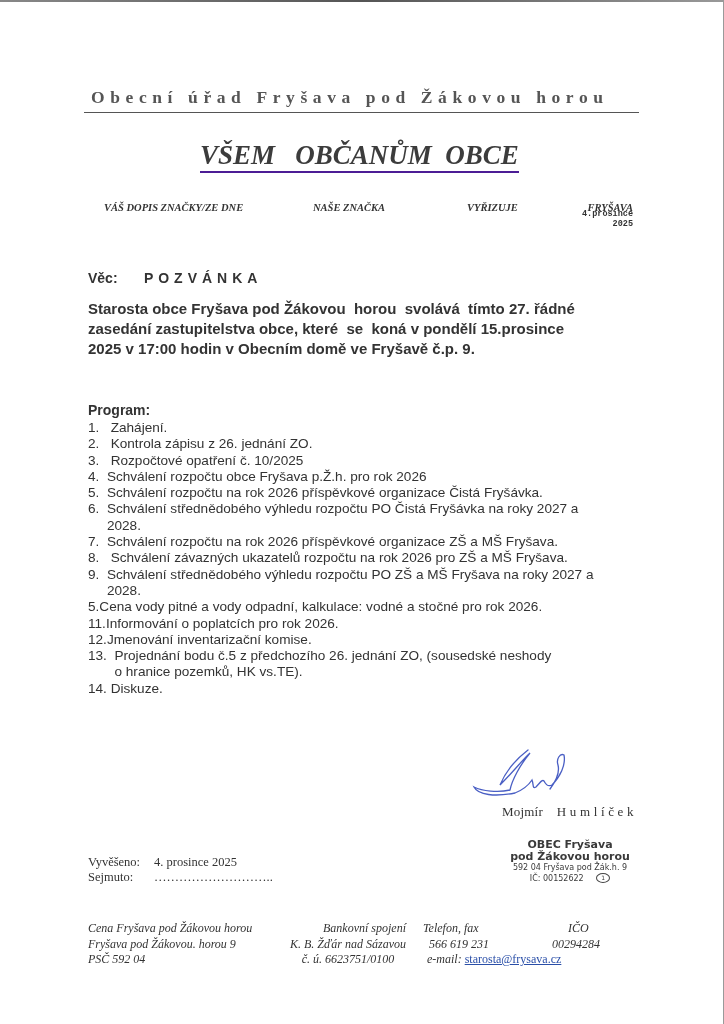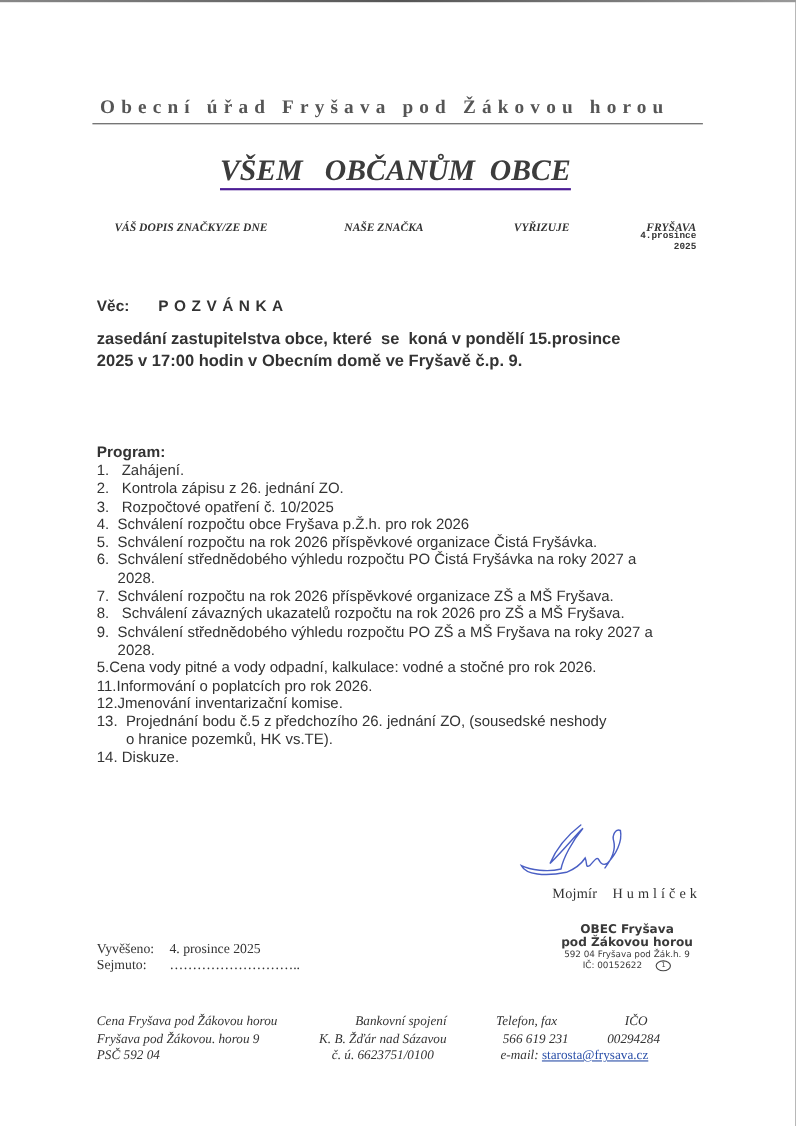--- a/index.html
+++ b/index.html
@@ -59,21 +59,21 @@
     .stamp { position: absolute; left: 490px; top: 839px; width: 160px; text-align: center; font-family: "DejaVu Sans", sans-serif; color: #3a3a3a; }
     .stamp .s1 { font-size: 11px; font-weight: bold; line-height: 12px; }
     .stamp .s2 { font-size: 11px; font-weight: bold; line-height: 12px; }
     .stamp .s3 { font-size: 8px; line-height: 10px; }
     .stamp .s4 { font-size: 8px; line-height: 10px; }
     .stamp .circle { display: inline-block; border: 1px solid #444; border-radius: 50%; width: 12px; height: 8px; font-size: 6px; line-height: 8px; margin-left: 10px; vertical-align: middle; }
 
     .footer { position: absolute; top: 921px; font-family: "Liberation Serif", serif; font-style: italic; font-size: 12px; line-height: 15.5px; color: #333; white-space: nowrap; }
     .f1 { left: 88px; }
     .f2 { left: 290px; }
-    .f3 { left: 423px; margin-left: 28px; }
+    .f3 { left: 423px; }
     .f4 { left: 546px; }
     .f2 .c, .f3 .c, .f4 .c { text-align: center; }
     .email-link { color: #2a4fa8; text-decoration: underline; font-style: normal; }
   </style>
 </head>
 <body>
 
 <div class="page">
   <div class="top-edge"></div>
   <div class="right-edge"></div>
@@ -88,20 +88,21 @@
   <div class="ref-row ref-3">VYŘIZUJE</div>
   <div class="ref-row ref-4">FRYŠAVA</div>
   <div class="ref-date">4.prosince 2025</div>
 
   <div class="subject">
     <span class="lbl">Věc:</span>
     <span class="val">POZVÁNKA</span>
   </div>
 
   <div class="intro">
+    <div>Starosta obce Fryšava pod Žákovou  horou  svolává  tímto 27. řádné</div>
     <div>zasedání zastupitelstva obce, které  se  koná v pondělí 15.prosince</div>
     <div>2025 v 17:00 hodin v Obecním domě ve Fryšavě č.p. 9.</div>
   </div>
 
   <div class="program-title">Program:</div>
   <div class="program-list">
     <div class="pitem">
         <span class="num">1.   </span>
         <span class="txt">Zahájení.</span>
       </div>

